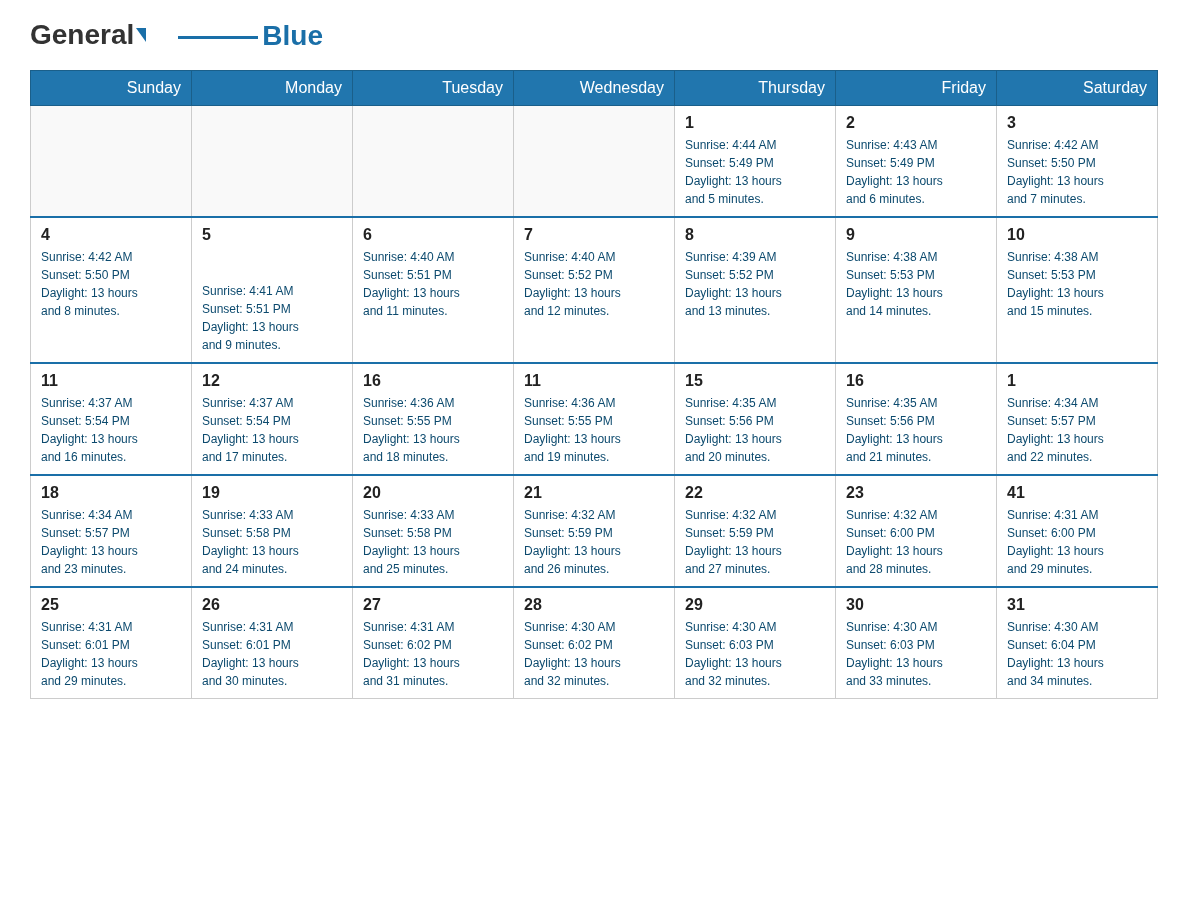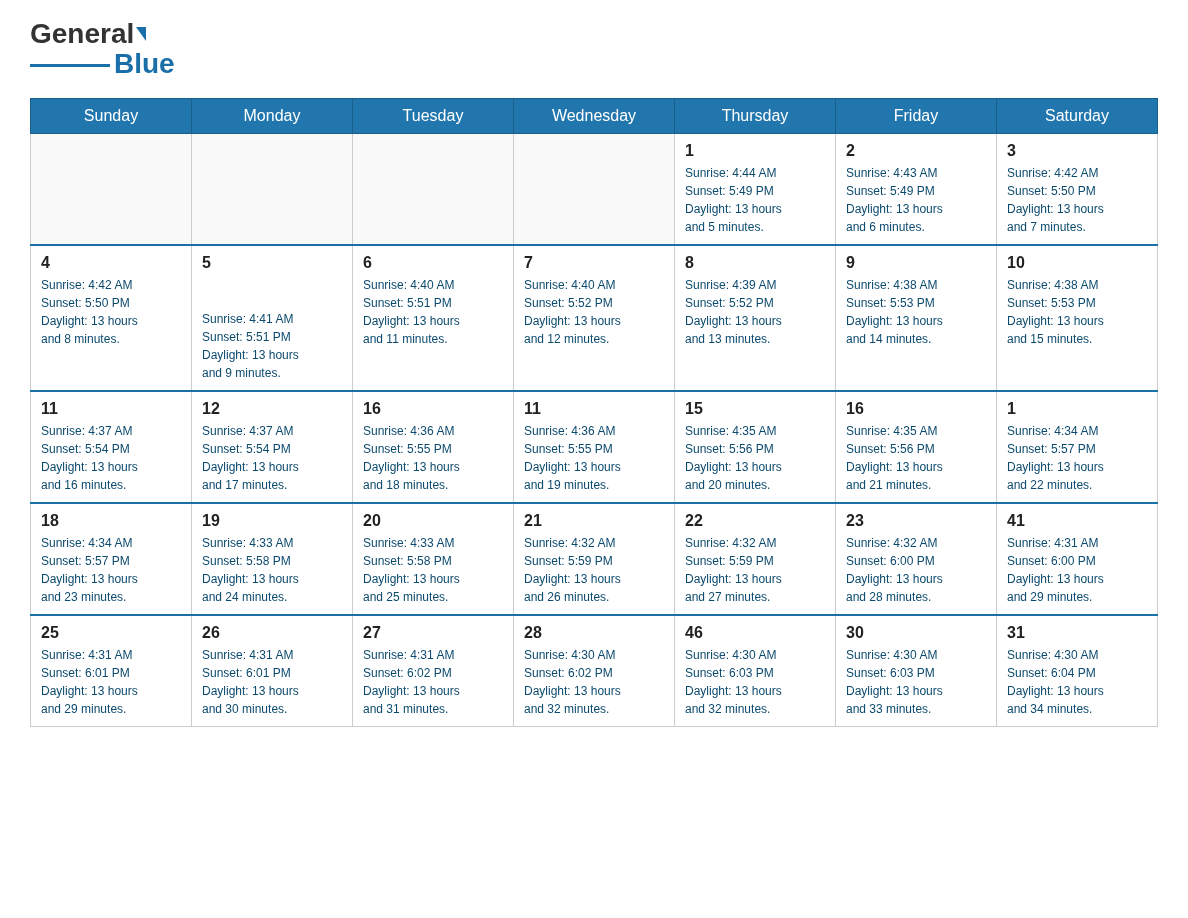--- a/index.html
+++ b/index.html
@@ -10,21 +10,22 @@
       padding: 20px 30px;
     }
     .header {
       display: flex;
       justify-content: space-between;
       align-items: flex-start;
       margin-bottom: 20px;
     }
     .logo {
       display: flex;
-      flex-direction: column;
+      flex-direction: row;
+      gap: 32px;
     }
     .logo-text {
       font-size: 28px;
       font-weight: bold;
       color: #333;
       line-height: 1;
     }
     .logo-triangle {
       display: inline-block;
       width: 0;
@@ -57,21 +58,21 @@
     }
     table {
       width: 100%;
       border-collapse: collapse;
       font-size: 13px;
     }
     thead tr th {
       background: #2176ae;
       color: #fff;
       padding: 8px 10px;
-      text-align: center;
+      text-align: right;
       font-size: 16px;
       font-weight: normal;
       border: 1px solid #1a5f8a;
       margin-left: 24px;
     }
     tbody tr td {
       vertical-align: top;
       padding: 8px 10px;
       border: 1px solid #ccc;
       width: 14.28%;
@@ -332,21 +333,21 @@
 and 31 minutes.</div>
         </td>
         <td>
           <div class="day-num">28</div>
           <div class="day-info" style="white-space: pre-line;">Sunrise: 4:30 AM
 Sunset: 6:02 PM
 Daylight: 13 hours
 and 32 minutes.</div>
         </td>
         <td>
-          <div class="day-num">46</div>
+          <div class="day-num">29</div>
           <div class="day-info" style="white-space: pre-line;">Sunrise: 4:30 AM
 Sunset: 6:03 PM
 Daylight: 13 hours
 and 32 minutes.</div>
         </td>
         <td>
           <div class="day-num">30</div>
           <div class="day-info" style="white-space: pre-line;">Sunrise: 4:30 AM
 Sunset: 6:03 PM
 Daylight: 13 hours

